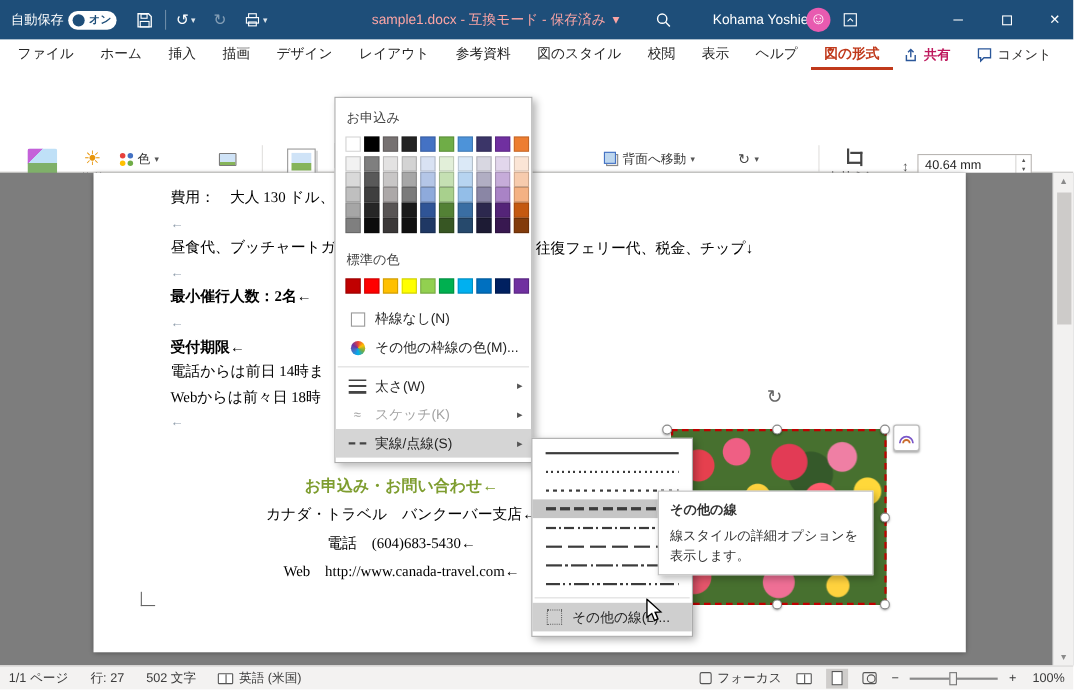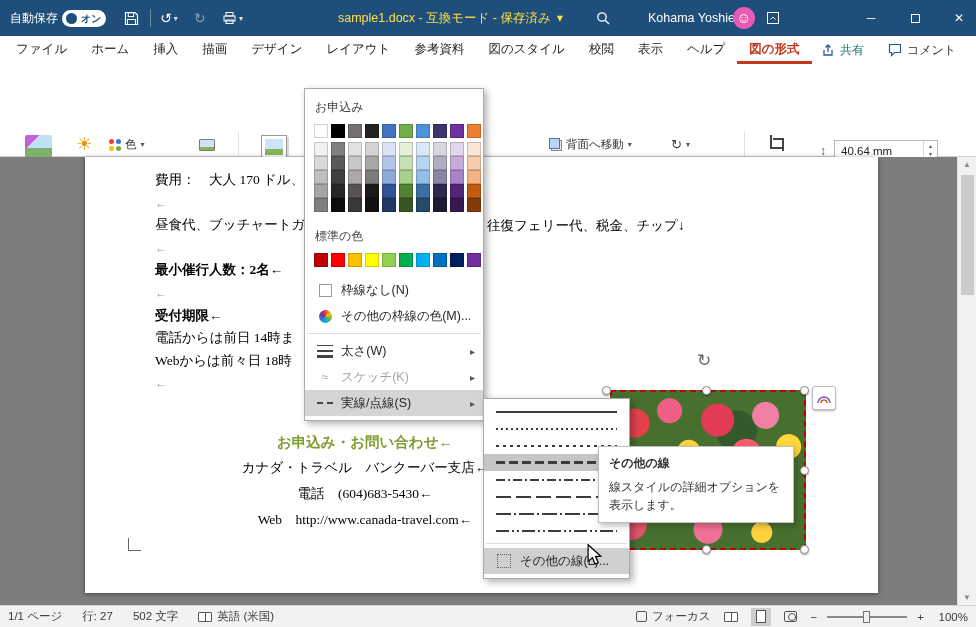--- a/index.html
+++ b/index.html
@@ -11,35 +11,35 @@
   .titlebar{position:absolute;top:0;left:0;right:0;height:36px;background:var(--titlebar,#1E4E79);color:#fff}
   .ts-label{position:absolute;left:10px;top:0;line-height:36px;font-size:12px}
   .toggle{position:absolute;left:62px;top:10px;width:44px;height:17px;border-radius:9px;background:#fff;
           display:flex;align-items:center;gap:4px;padding:0 4px}
   .knob{width:11px;height:11px;border-radius:50%;background:var(--titlebar,#1E4E79)}
   .tg-txt{font-size:10px;color:var(--titlebar,#1E4E79);font-weight:bold;line-height:1}
   .tb-btn{position:absolute;top:0;height:36px;display:flex;align-items:center;gap:2px;color:#fff;font-size:14px}
   .tb-btn .mini{font-size:8px;opacity:.85}
   .tb-btn.dim{opacity:.45}
   .tb-sep{position:absolute;top:9px;width:1px;height:18px;background:rgba(255,255,255,.35)}
-  .tb-title{position:absolute;left:338px;top:0;height:36px;line-height:36px;font-size:12.5px;color:#fde047;display:flex;align-items:flex-end;gap:6px}
+  .tb-title{position:absolute;left:338px;top:0;height:36px;line-height:36px;font-size:12.5px;color:#fca5a5;display:flex;align-items:flex-end;gap:6px}
   .tb-user{position:absolute;left:648px;top:0;line-height:36px;font-size:12.5px;color:#fff}
   .avatar{position:absolute;left:733px;top:7px;width:22px;height:22px;border-radius:50%;background:#E85BB0;
           color:#fff;font-size:15px;line-height:22px;text-align:center}
   .win{position:absolute;top:0;width:34px;height:36px;display:flex;align-items:center;justify-content:center;color:#fff;font-size:12px}
   .maxsq{position:relative;width:9px;height:9px;border:1px solid #fff;background:var(--titlebar,#1E4E79)}
   .maxsq::before{content:"";position:absolute;left:2px;top:-4px;width:9px;height:9px;border:1px solid #fff;z-index:-1}
 
   
   .tabrow{position:absolute;top:36px;left:0;right:0;height:28px;background:#fff}
   .tabs{display:flex;padding-left:4px;height:28px}
   .tab{padding:0 12px;line-height:27px;font-size:12.5px;color:#262626;white-space:nowrap}
   .tab.active{color:var(--active_tab,#C0391B);font-weight:bold;box-shadow:inset 0 -3px 0 var(--active_tab,#C0391B)}
   .share,.comments{position:absolute;top:3px;height:22px;display:flex;align-items:center;gap:5px;font-size:12px;padding:0 8px}
-  .share{right:104px;color:#0f766e;font-weight:normal}
+  .share{right:104px;color:#be185d;font-weight:bold}
   .comments{right:12px;color:#323130}
 
   
   .ribbon{position:absolute;top:64px;left:0;right:0;height:93px;background:#fff;border-bottom:1px solid #d2d0ce}
   .rbig{position:absolute;top:68px;height:68px;display:flex;flex-direction:column;align-items:center;
         justify-content:flex-start;gap:3px;padding-top:3px;font-size:11px;text-align:center;color:#333;line-height:1.15}
   .rsm{position:absolute;height:21px;display:flex;align-items:center;gap:4px;font-size:11.5px;color:#333;padding:0 3px;white-space:nowrap}
   .dd{font-size:8px;color:#555}
   .glabel{position:absolute;top:139px;text-align:center;font-size:11px;color:#6a6a6a}
   .gdiv{position:absolute;top:68px;height:80px;width:1px;background:#e2e0de}
@@ -403,21 +403,21 @@
   <div class="docarea">
     <div class="page"></div>
     <div class="scroll">
       <span class="sarrow" style="top:3px">▲</span>
       <span class="sthumb"></span>
       <span class="sarrow" style="bottom:3px">▼</span>
     </div>
   </div>
 
   <div class="bodytext doc-serif">
-      <div class="dline">費用：　大人 170 ドル、</div>
+      <div class="dline">費用：　大人 130 ドル、</div>
       <div class="dline pmark">←</div>
       <div class="dline">昼食代、ブッチャートガーデ</div>
       <div class="dline pmark">←</div>
       <div class="dline bold">最小催行人数：2名←</div>
       <div class="dline pmark">←</div>
       <div class="dline bold">受付期限←</div>
       <div class="dline">電話からは前日 14時ま</div>
       <div class="dline">Webからは前々日 18時</div>
       <div class="dline pmark">←</div>
     </div>

